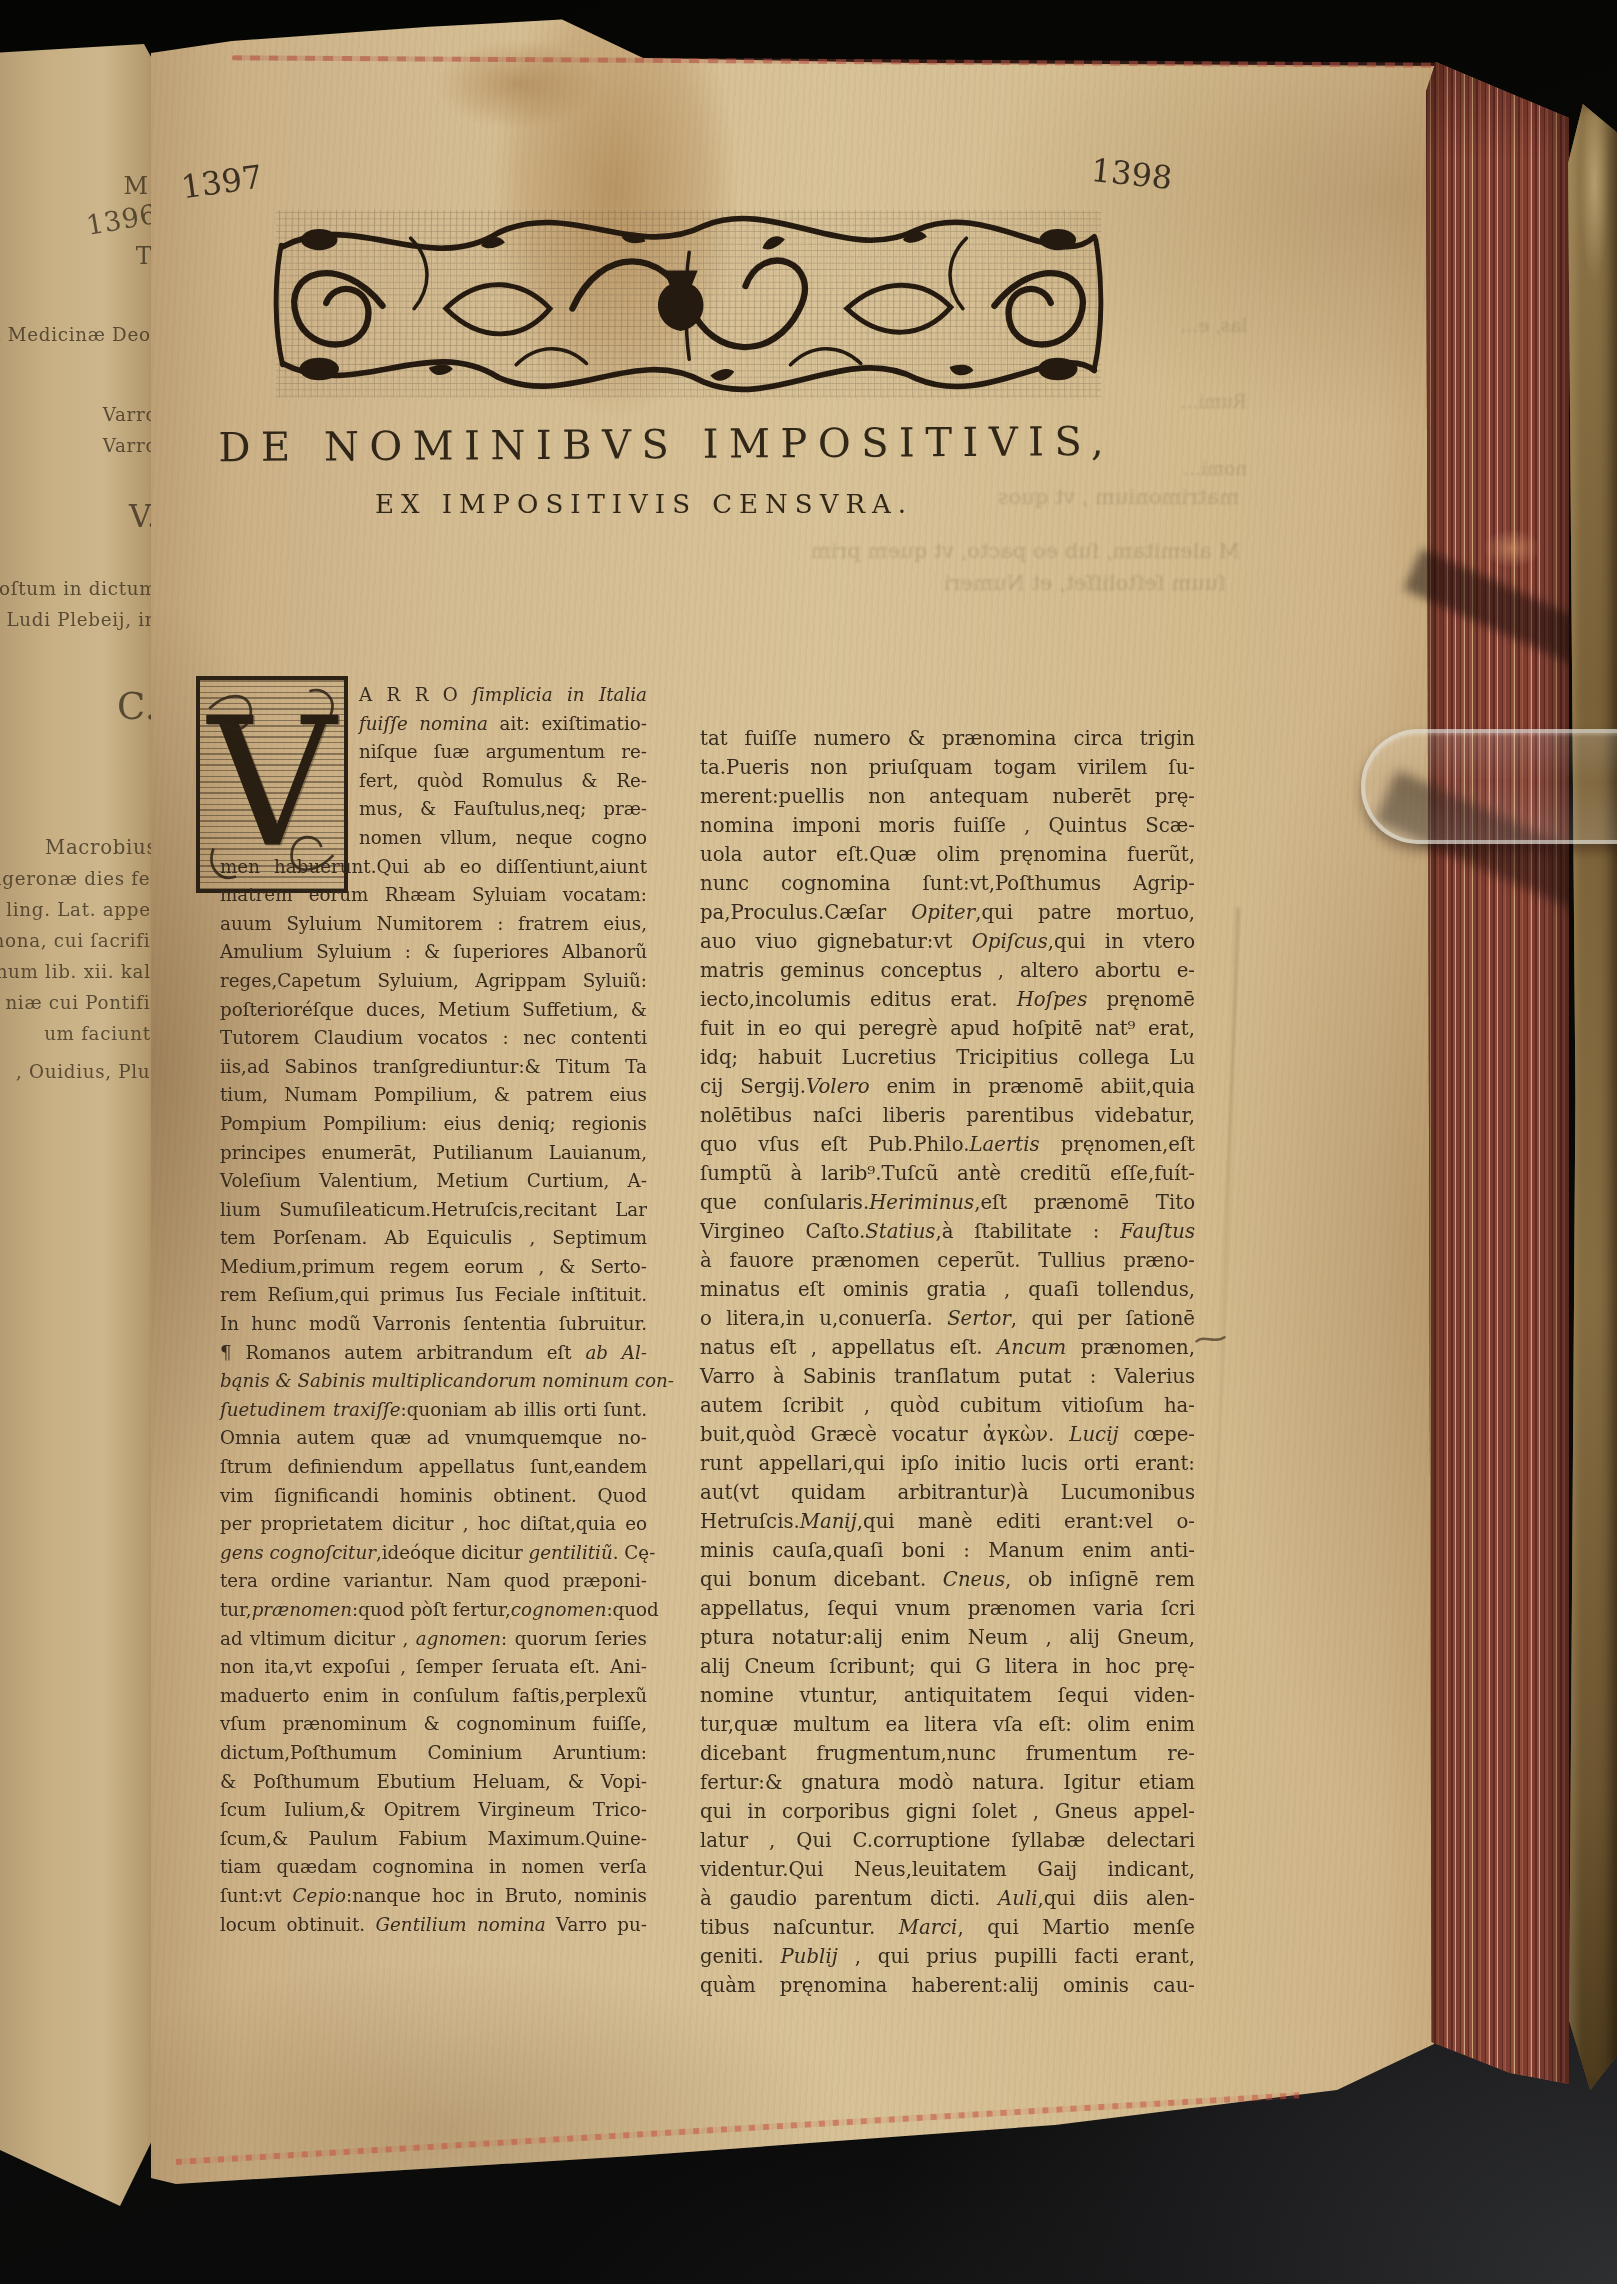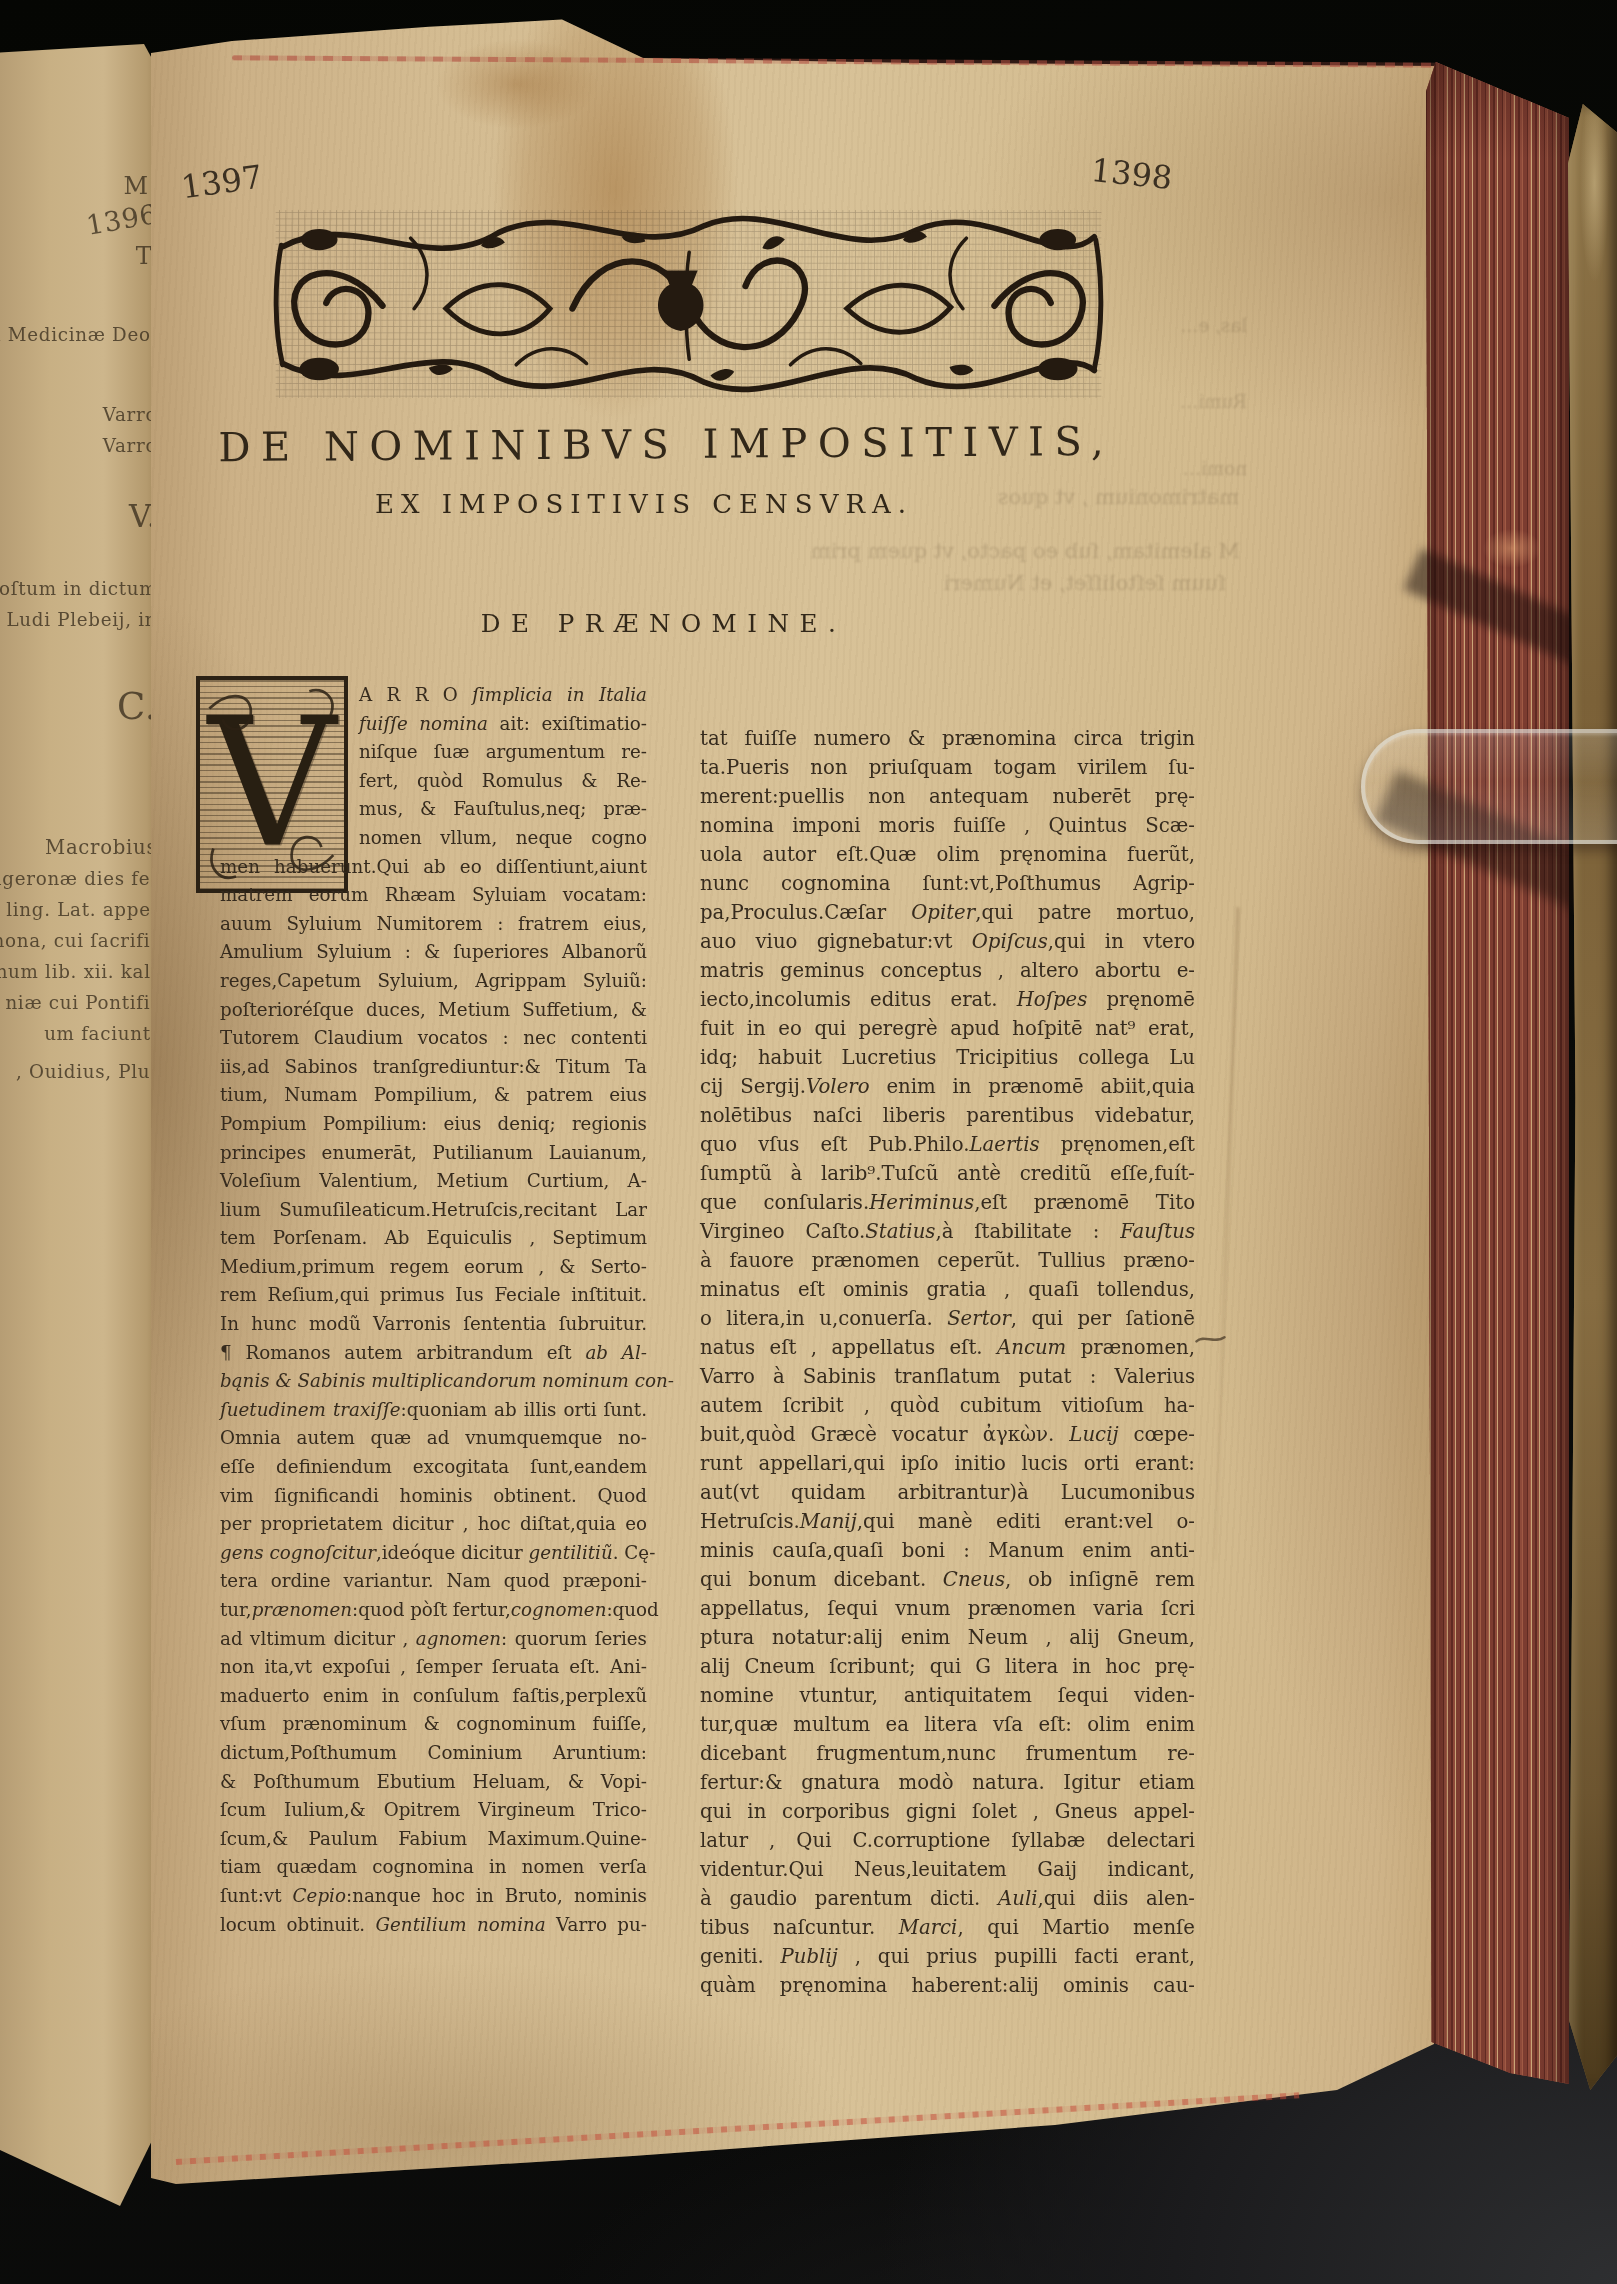--- a/index.html
+++ b/index.html
@@ -176,21 +176,20 @@
         <use href="#leaf" x="700" y="64" transform="rotate(-14 700 64)"></use>
           <use href="#leaf" x="900" y="52"></use>
         <use href="#leaf" x="260" y="236" transform="rotate(190 260 236)"></use>
         <use href="#leaf" x="660" y="240" transform="rotate(178 660 240)"></use>
         <use href="#leaf" x="1000" y="238" transform="rotate(195 1000 238)"></use>
       </g>
     </svg>
 
     <div class="heads" id="title1">DE NOMINIBVS IMPOSITIVIS,</div>
     <div class="heads" id="title2">EX IMPOSITIVIS CENSVRA.</div>
-    <div class="heads" id="title4">DE PRÆNOMINE.</div>
 
     <div class="dropcap">
       <svg class="dc-curl" viewBox="0 0 216 308">
         <g stroke="#2b2114" fill="none" stroke-width="4" opacity=".85">
           <path d="M14,40 C44,12 80,16 76,50 C72,76 40,78 34,56"></path>
           <path d="M200,260 C170,292 132,288 138,254 C142,228 176,226 182,248"></path>
           <path d="M20,250 C10,280 30,300 54,292"></path>
           <path d="M196,50 C206,24 186,8 164,14"></path>
         </g>
       </svg>
@@ -218,21 +217,21 @@
         <div class="line">Voleſium Valentium, Metium Curtium, A-</div>
         <div class="line">lium Sumuſileaticum.Hetruſcis,recitant Lar</div>
         <div class="line">tem Porſenam. Ab Equiculis , Septimum</div>
         <div class="line">Medium,primum regem eorum , &amp; Serto-</div>
         <div class="line">rem Reſium,qui primus Ius Feciale inſtituit.</div>
         <div class="line">In hunc modũ Varronis ſententia ſubruitur.</div>
         <div class="line">¶ Romanos autem arbitrandum eſt <i>ab Al-</i></div>
         <div class="line"><i>bąnis &amp; Sabinis multiplicandorum nominum con-</i></div>
         <div class="line"><i>ſuetudinem traxiſſe</i>:quoniam ab illis orti ſunt.</div>
         <div class="line">Omnia autem quæ ad vnumquemque no-</div>
-        <div class="line">eſſe definiendum excogitata ſunt,eandem</div>
+        <div class="line">ſtrum definiendum appellatus ſunt,eandem</div>
         <div class="line">vim ſignificandi hominis obtinent. Quod</div>
         <div class="line">per proprietatem dicitur , hoc diſtat,quia eo</div>
         <div class="line"><i>gens cognoſcitur</i>,ideóque dicitur <i>gentilitiũ</i>. Cę-</div>
         <div class="line">tera ordine variantur. Nam quod præponi-</div>
         <div class="line">tur,<i>prænomen</i>:quod pòſt fertur,<i>cognomen</i>:quod</div>
         <div class="line">ad vltimum dicitur , <i>agnomen</i>: quorum ſeries</div>
         <div class="line">non ita,vt expoſui , ſemper ſeruata eſt. Ani-</div>
         <div class="line">maduerto enim in conſulum faſtis,perplexũ</div>
         <div class="line">vſum prænominum &amp; cognominum fuiſſe,</div>
         <div class="line">dictum,Poſthumum Cominium Aruntium:</div>

